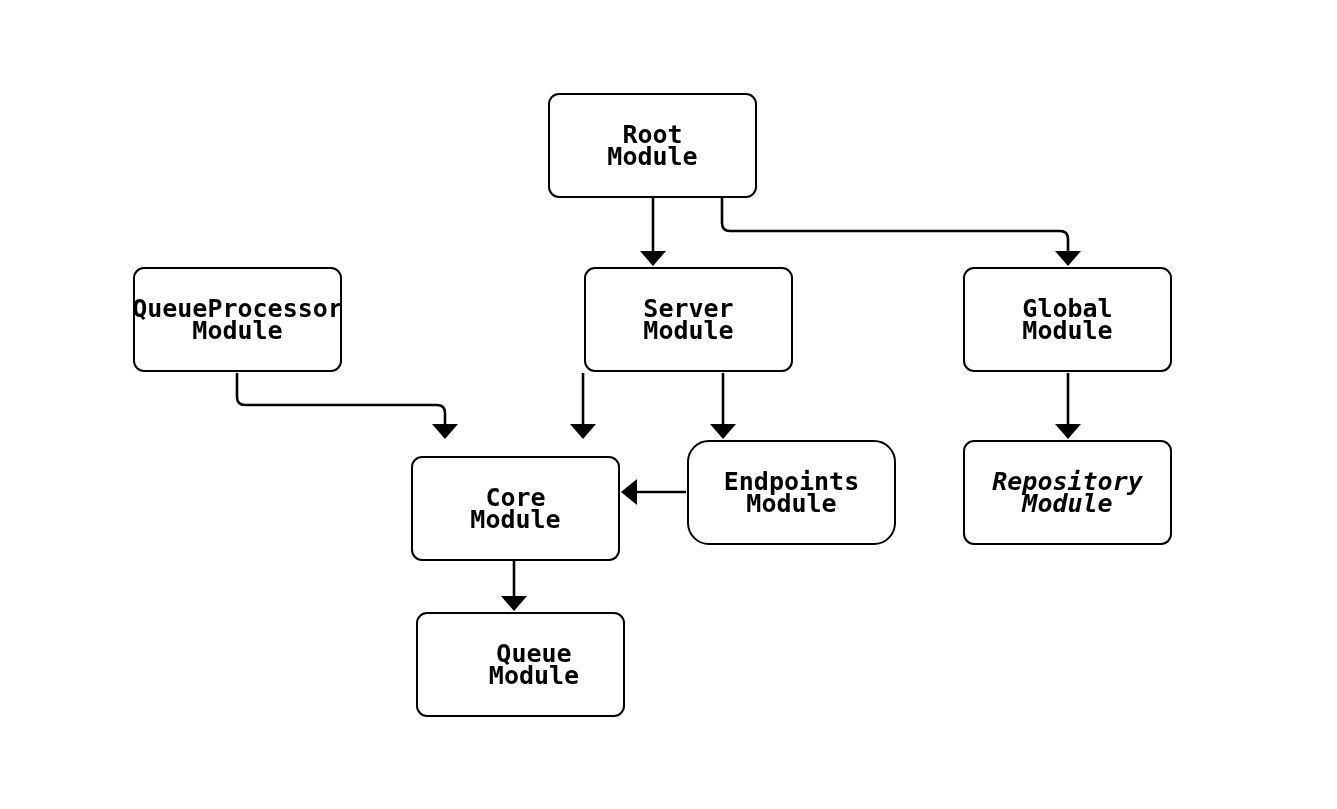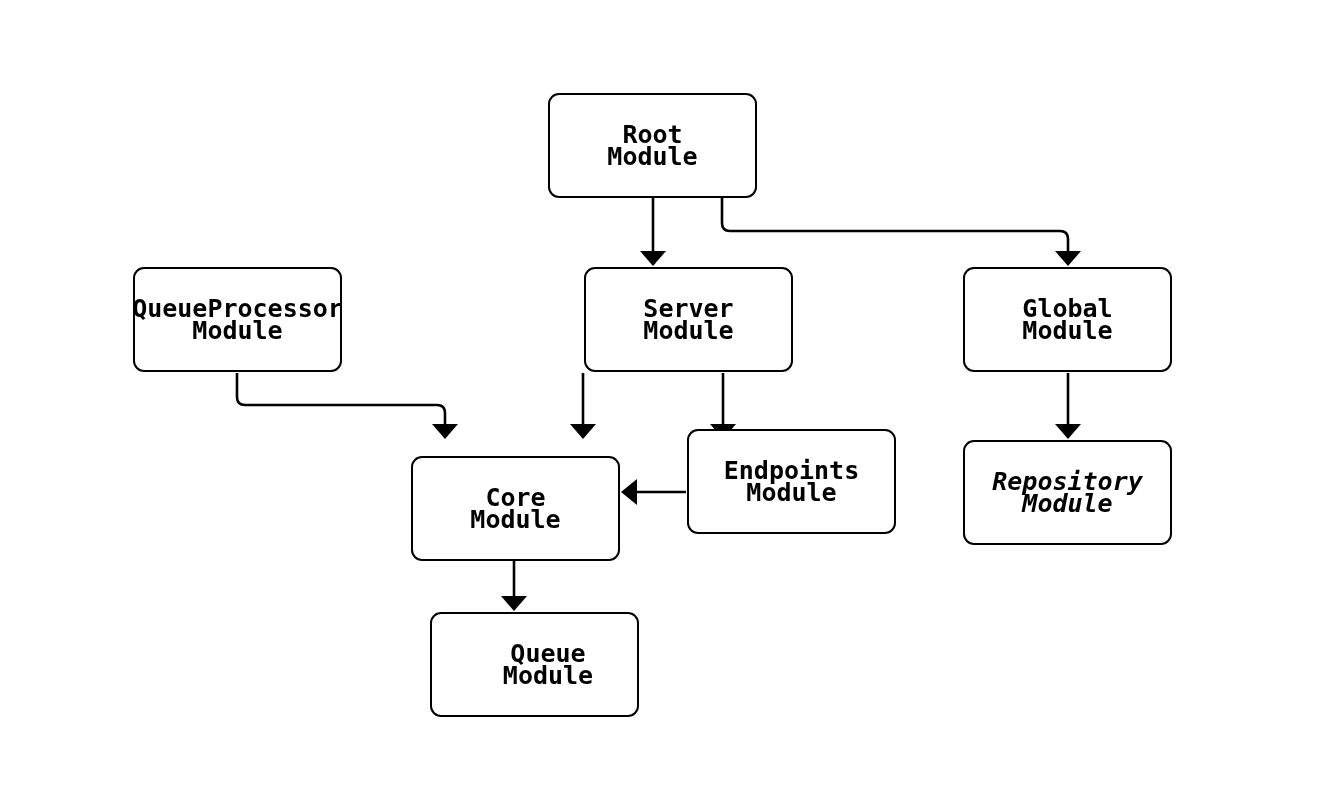--- a/index.html
+++ b/index.html
@@ -116,28 +116,28 @@
   <div class="node" style="left:963px; top:267px;">
     <span>Global</span>
     <span>Module</span>
   </div>
 
   <div class="node" style="left:411px; top:456px;">
     <span>Core</span>
     <span>Module</span>
   </div>
 
-  <div class="node" style="left:687px; top:429px;">
+  <div class="node" style="left:687px; top:440px;border-radius:22px;">
     <span>Endpoints</span>
     <span>Module</span>
   </div>
 
   <div class="node" style="left:963px; top:440px;font-style:italic;">
     <span>Repository</span>
     <span>Module</span>
   </div>
 
-  <div class="node" style="left:430px; top:612px;padding-left:27px;">
+  <div class="node" style="left:416px; top:612px;padding-left:27px;">
     <span>Queue</span>
     <span>Module</span>
   </div>
 
 </div>
 
 </body></html>

